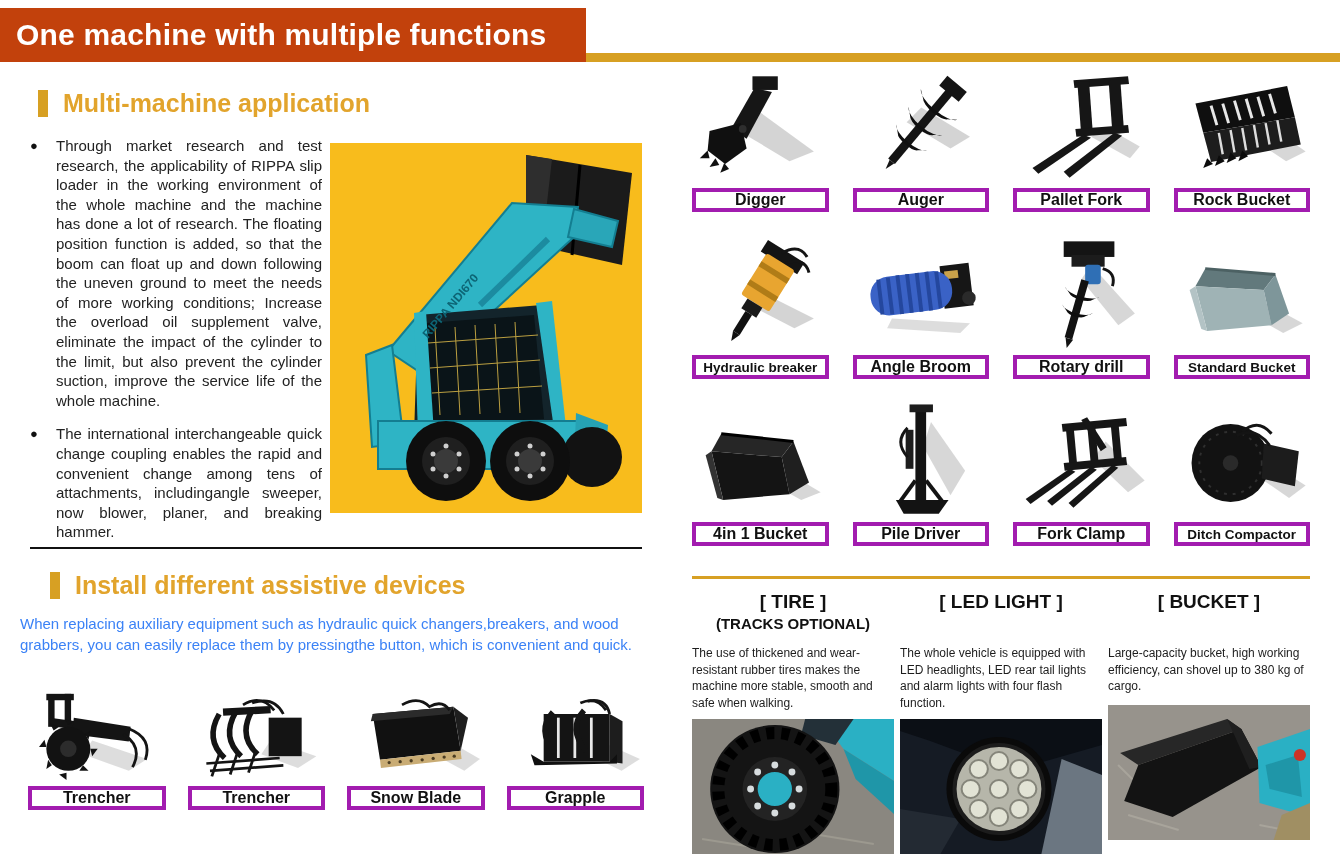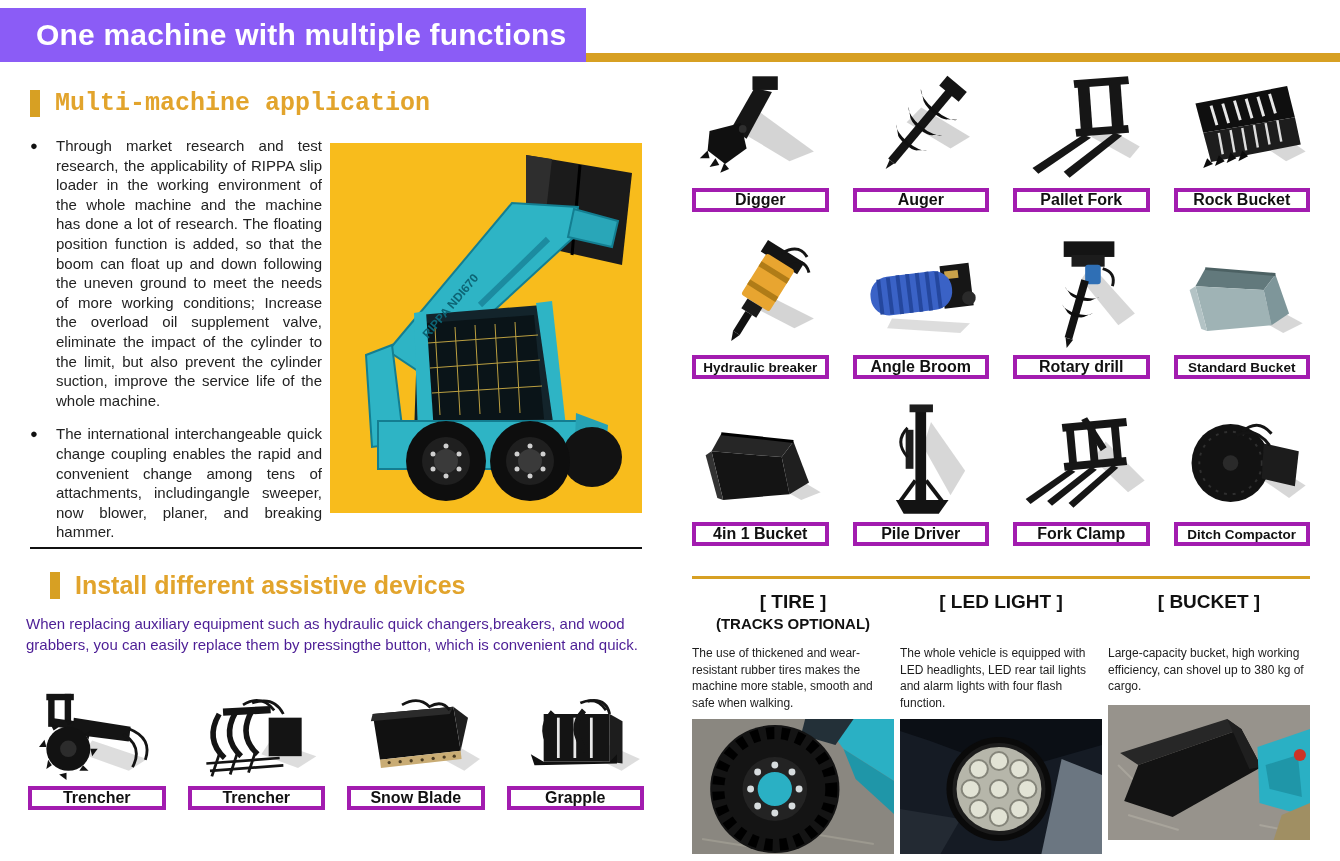--- a/index.html
+++ b/index.html
@@ -4,21 +4,21 @@
 <style>
   * { margin:0; padding:0; box-sizing:border-box; }
   html,body { background:#ffffff; }
   .page {
     position:relative; width:1340px; height:861px; background:#ffffff;
     font-family:"Liberation Sans", sans-serif; color:#1c1c1c; overflow:hidden;
   }
   
   .banner-block {
     position:absolute; left:0; top:8px; width:586px; height:54px;
-    background:#8b5cf6; display:flex; align-items:center; padding-left:36px;
+    background:#c2410c; display:flex; align-items:center; padding-left:16px;
   }
   .banner-title { color:#ffffff; font-size:30px; font-weight:bold; letter-spacing:.2px; }
   .banner-strip { position:absolute; left:586px; right:0; top:53px; height:9px; background:#D7A023; }
 
   
   .sec-head { position:absolute; display:flex; align-items:center; }
   .sec-bar { width:10px; height:27px; background:#D7A023; margin-right:15px; }
   .sec-title { color:#E2A42C; font-size:25px; font-weight:bold; }
 
   
@@ -27,21 +27,21 @@
   .bullet .dot { width:26px; font-size:13px; line-height:19px; color:#111; flex:none; }
   .bullet p { font-size:15px; line-height:19.6px; text-align:justify; color:#222; }
 
   
   .machine-fig { position:absolute; left:330px; top:143px; width:312px; height:370px; background:#F8BC1C; }
   .machine-fig svg { display:block; width:100%; height:100%; }
 
   .divider-dark { position:absolute; left:30px; top:547px; width:612px; height:2px; background:#111; }
 
   
-  .install-para { position:absolute; left:26px; top:613px; width:614px; font-size:15px; line-height:21px; color:#4c1d95; }
+  .install-para { position:absolute; left:20px; top:613px; width:614px; font-size:15px; line-height:21px; color:#3b82f6; }
 
   .bl-row { position:absolute; left:28px; top:686px; width:616px; display:grid; grid-template-columns:repeat(4,1fr); column-gap:22px; }
   .bl-cell { display:flex; flex-direction:column; align-items:center; }
   .bl-img { width:100%; height:100px; }
   .bl-img svg { width:100%; height:100%; }
 
   .label-box {
     width:100%; height:24px; border:4px solid #a21caf; background:#fff;
     display:flex; align-items:center; justify-content:center;
     font-weight:bold; font-size:16px; color:#111; white-space:nowrap;
@@ -71,21 +71,21 @@
 </head>
 <body>
 
 <div class="page">
 
   <div class="banner-block">
     <span class="banner-title">One machine with multiple functions</span>
   </div>
   <div class="banner-strip"></div>
 
-  <div class="sec-head" style="left:30px; top:89px;font-family:Liberation Mono, monospace;">
+  <div class="sec-head" style="left:38px; top:89px;">
     <span class="sec-bar"></span>
     <span class="sec-title">Multi-machine application</span>
   </div>
 
   <div class="bullets">
     <div class="bullet">
       <span class="dot">●</span>
       <p>Through market research and test research, the applicability of RIPPA slip loader in the working environment of the whole machine and the machine has done a lot of research. The floating position function is added, so that the boom can float up and down following the uneven ground to meet the needs of more working conditions; Increase the overload oil supplement valve, eliminate the impact of the cylinder to the limit, but also prevent the cylinder suction, improve the service life of the whole machine.</p>
     </div>
     <div class="bullet">

